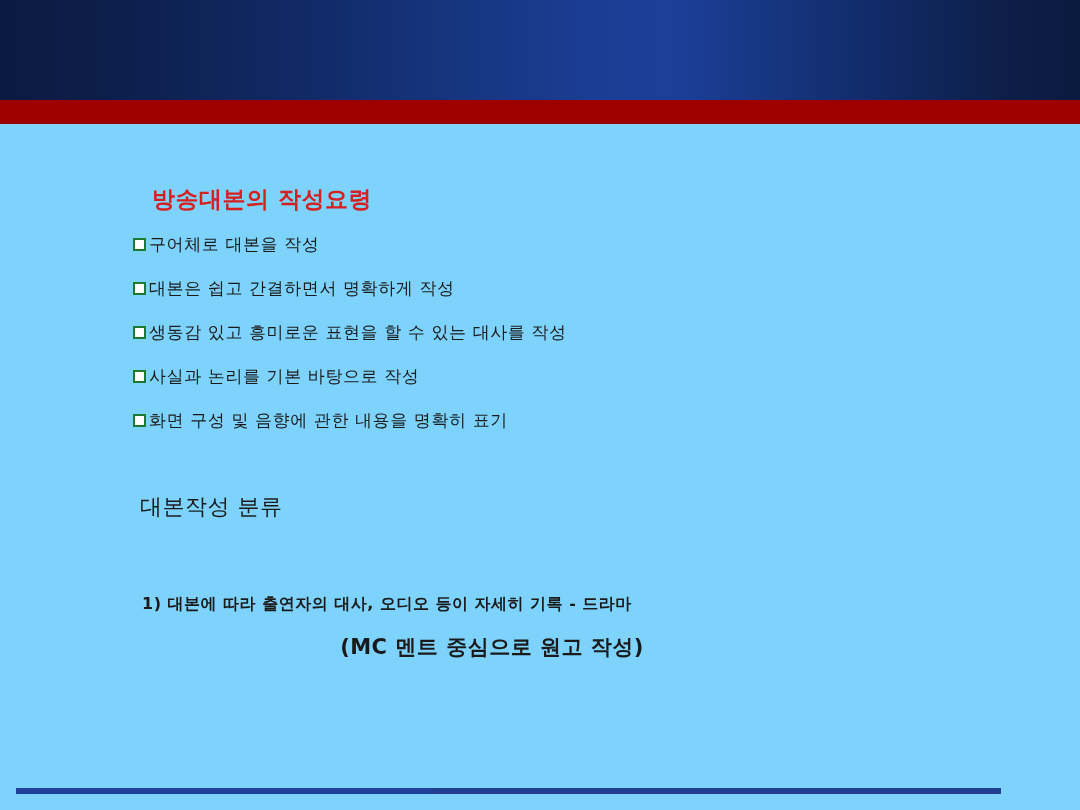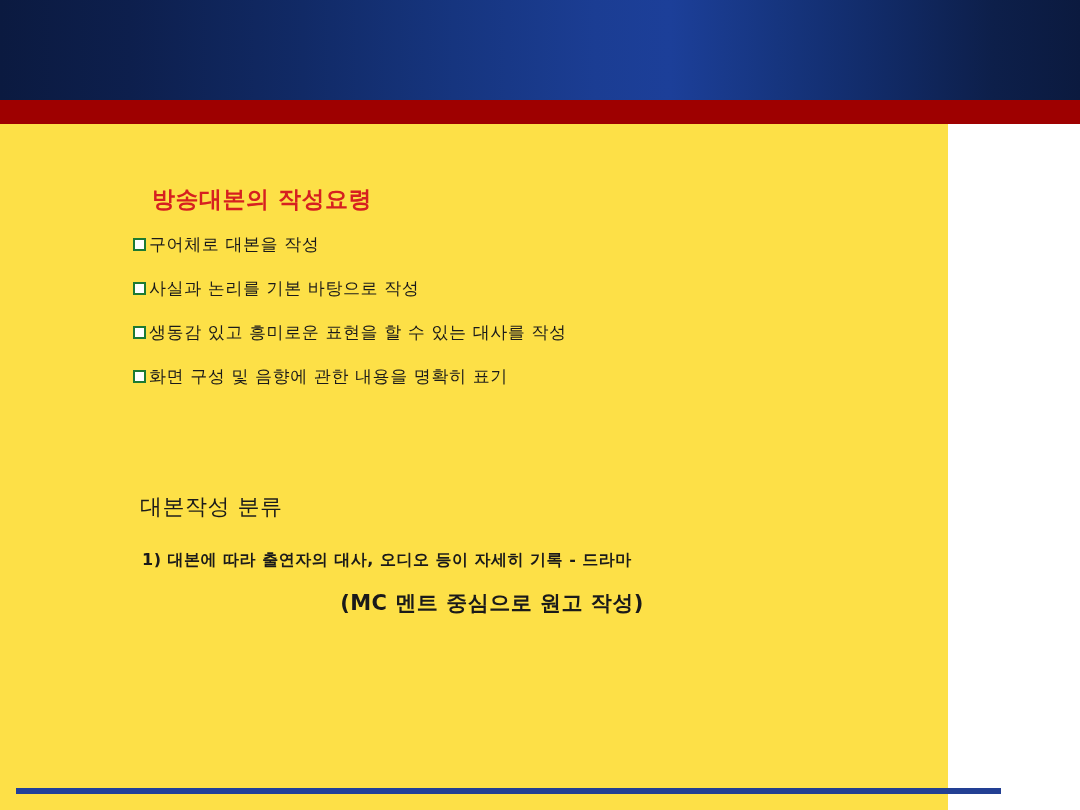--- a/index.html
+++ b/index.html
@@ -43,23 +43,23 @@
     width: 1080px;
     height: 24px;
     background: #9e0000;
   }
 
   
   .slide-body {
     position: absolute;
     top: 124px;
     left: 0;
-    width: 948px;
+    width: 1080px;
     height: 686px;
-    background: #fde047;
+    background: #7dd3fc;
   }
 
   .section-title-red {
     position: absolute;
     left: 152px;
     top: 60px;
     font-size: 23px;
     font-weight: bold;
     color: #d62020;
     letter-spacing: 0.5px;
@@ -118,20 +118,21 @@
   .numbered-item {
     margin-bottom: 21px;
   }
   .numbered-text {
     font-size: 16px;
     color: #1a1a1a;
     line-height: 22px;
     letter-spacing: 0.5px;
     white-space: nowrap;
     font-weight: bold;
+    margin-top: 44px;
   }
   .numbered-subtext {
     font-size: 21px;
     color: #1a1a1a;
     line-height: 22px;
     letter-spacing: 0.5px;
     white-space: nowrap;
     font-weight: bold;
     text-align: center;
     width: 700px;
@@ -158,29 +159,33 @@
 
   <div class="section-title-red">방송대본의 작성요령</div>
 
   <div class="bullet-list">
 
     <div class="bullet-item">
       <span class="bullet-marker"></span>
       <span class="bullet-text">구어체로 대본을 작성</span>
     </div>
 
+    <div class="bullet-item">
+      <span class="bullet-marker"></span>
+      <span class="bullet-text">대본은 쉽고 간결하면서 명확하게 작성</span>
+    </div>
+
+    <div class="bullet-item">
+      <span class="bullet-marker"></span>
+      <span class="bullet-text">생동감 있고 흥미로운 표현을 할 수 있는 대사를 작성</span>
+    </div>
 
     <div class="bullet-item">
       <span class="bullet-marker"></span>
       <span class="bullet-text">사실과 논리를 기본 바탕으로 작성</span>
-    </div>
-
-    <div class="bullet-item">
-      <span class="bullet-marker"></span>
-      <span class="bullet-text">생동감 있고 흥미로운 표현을 할 수 있는 대사를 작성</span>
     </div>
 
     <div class="bullet-item">
       <span class="bullet-marker"></span>
       <span class="bullet-text">화면 구성 및 음향에 관한 내용을 명확히 표기</span>
     </div>
 
   </div>
 
   <div class="section-title-black">대본작성 분류</div>

